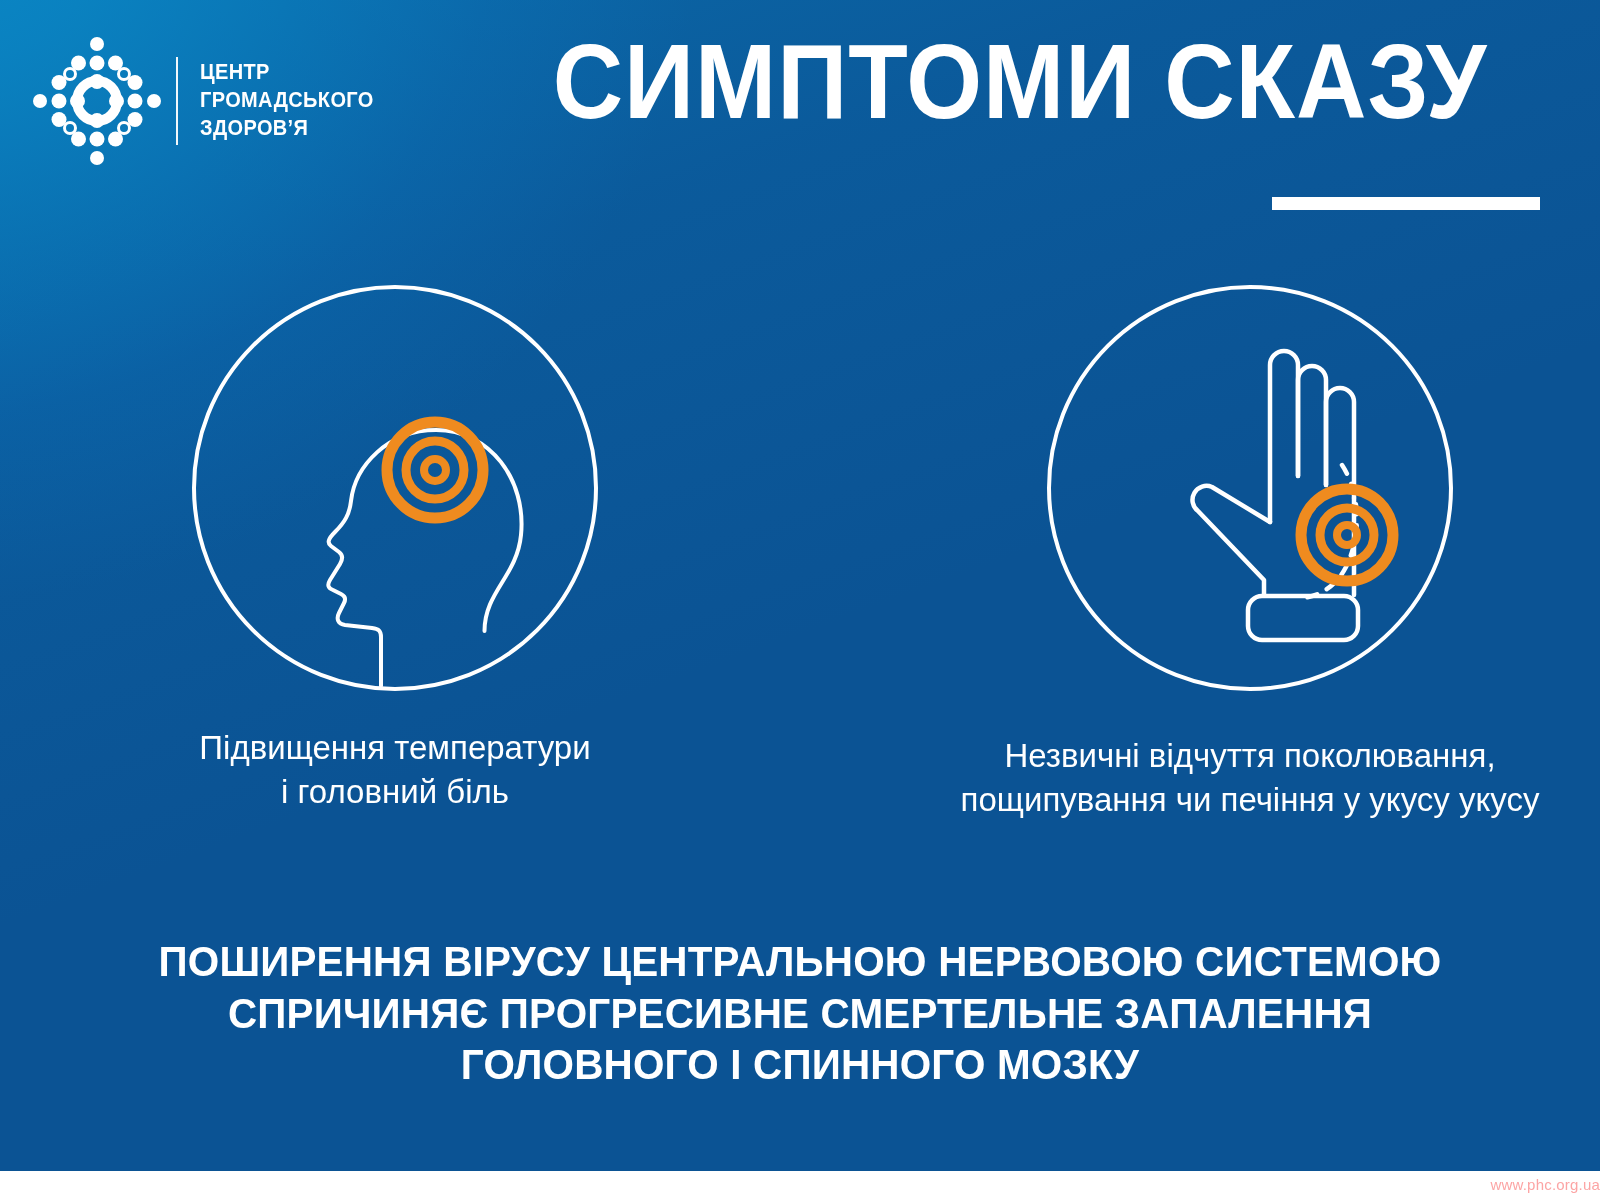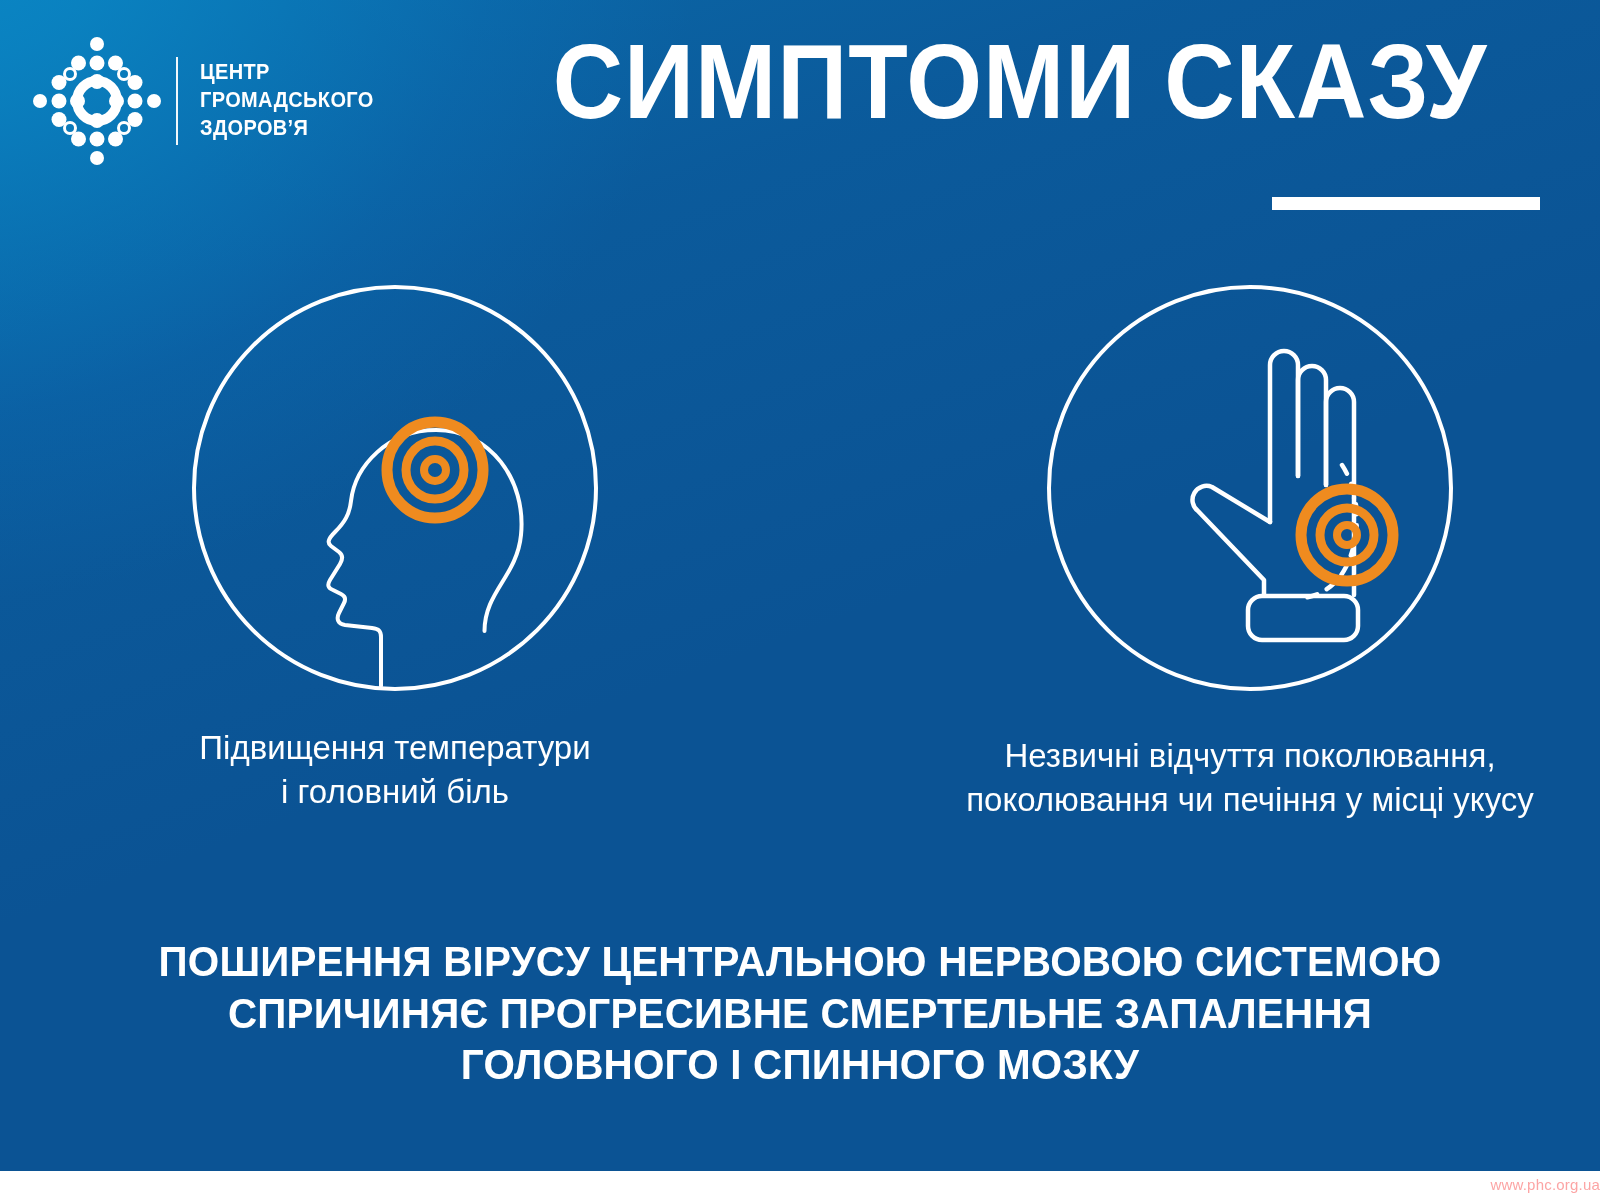--- a/index.html
+++ b/index.html
@@ -259,21 +259,21 @@
       <path d="M300,185 C318,212 320,255 304,287 C292,310 272,318 258,318" fill="none" stroke="#ffffff" stroke-width="4.5" stroke-linecap="round" stroke-dasharray="10 11"></path>
 
       <g>
         <circle cx="305" cy="255" r="46" fill="none" stroke="#ef8b1f" stroke-width="11"></circle>
         <circle cx="305" cy="255" r="27" fill="none" stroke="#ef8b1f" stroke-width="9"></circle>
         <circle cx="305" cy="255" r="10" fill="none" stroke="#ef8b1f" stroke-width="8"></circle>
       </g>
     </svg>
 
     <div class="caption right">Незвичні відчуття поколювання,
-поколювання чи печіння у місці укусу</div>
+пощипування чи печіння у укусу укусу</div>
   </div>
 
   <div class="statement">ПОШИРЕННЯ ВІРУСУ ЦЕНТРАЛЬНОЮ НЕРВОВОЮ СИСТЕМОЮ
 СПРИЧИНЯЄ ПРОГРЕСИВНЕ СМЕРТЕЛЬНЕ ЗАПАЛЕННЯ
 ГОЛОВНОГО І СПИННОГО МОЗКУ</div>
 
   <div class="footer-strip"></div>
   <div class="footer-url">www.phc.org.ua</div>
 
 </div>

